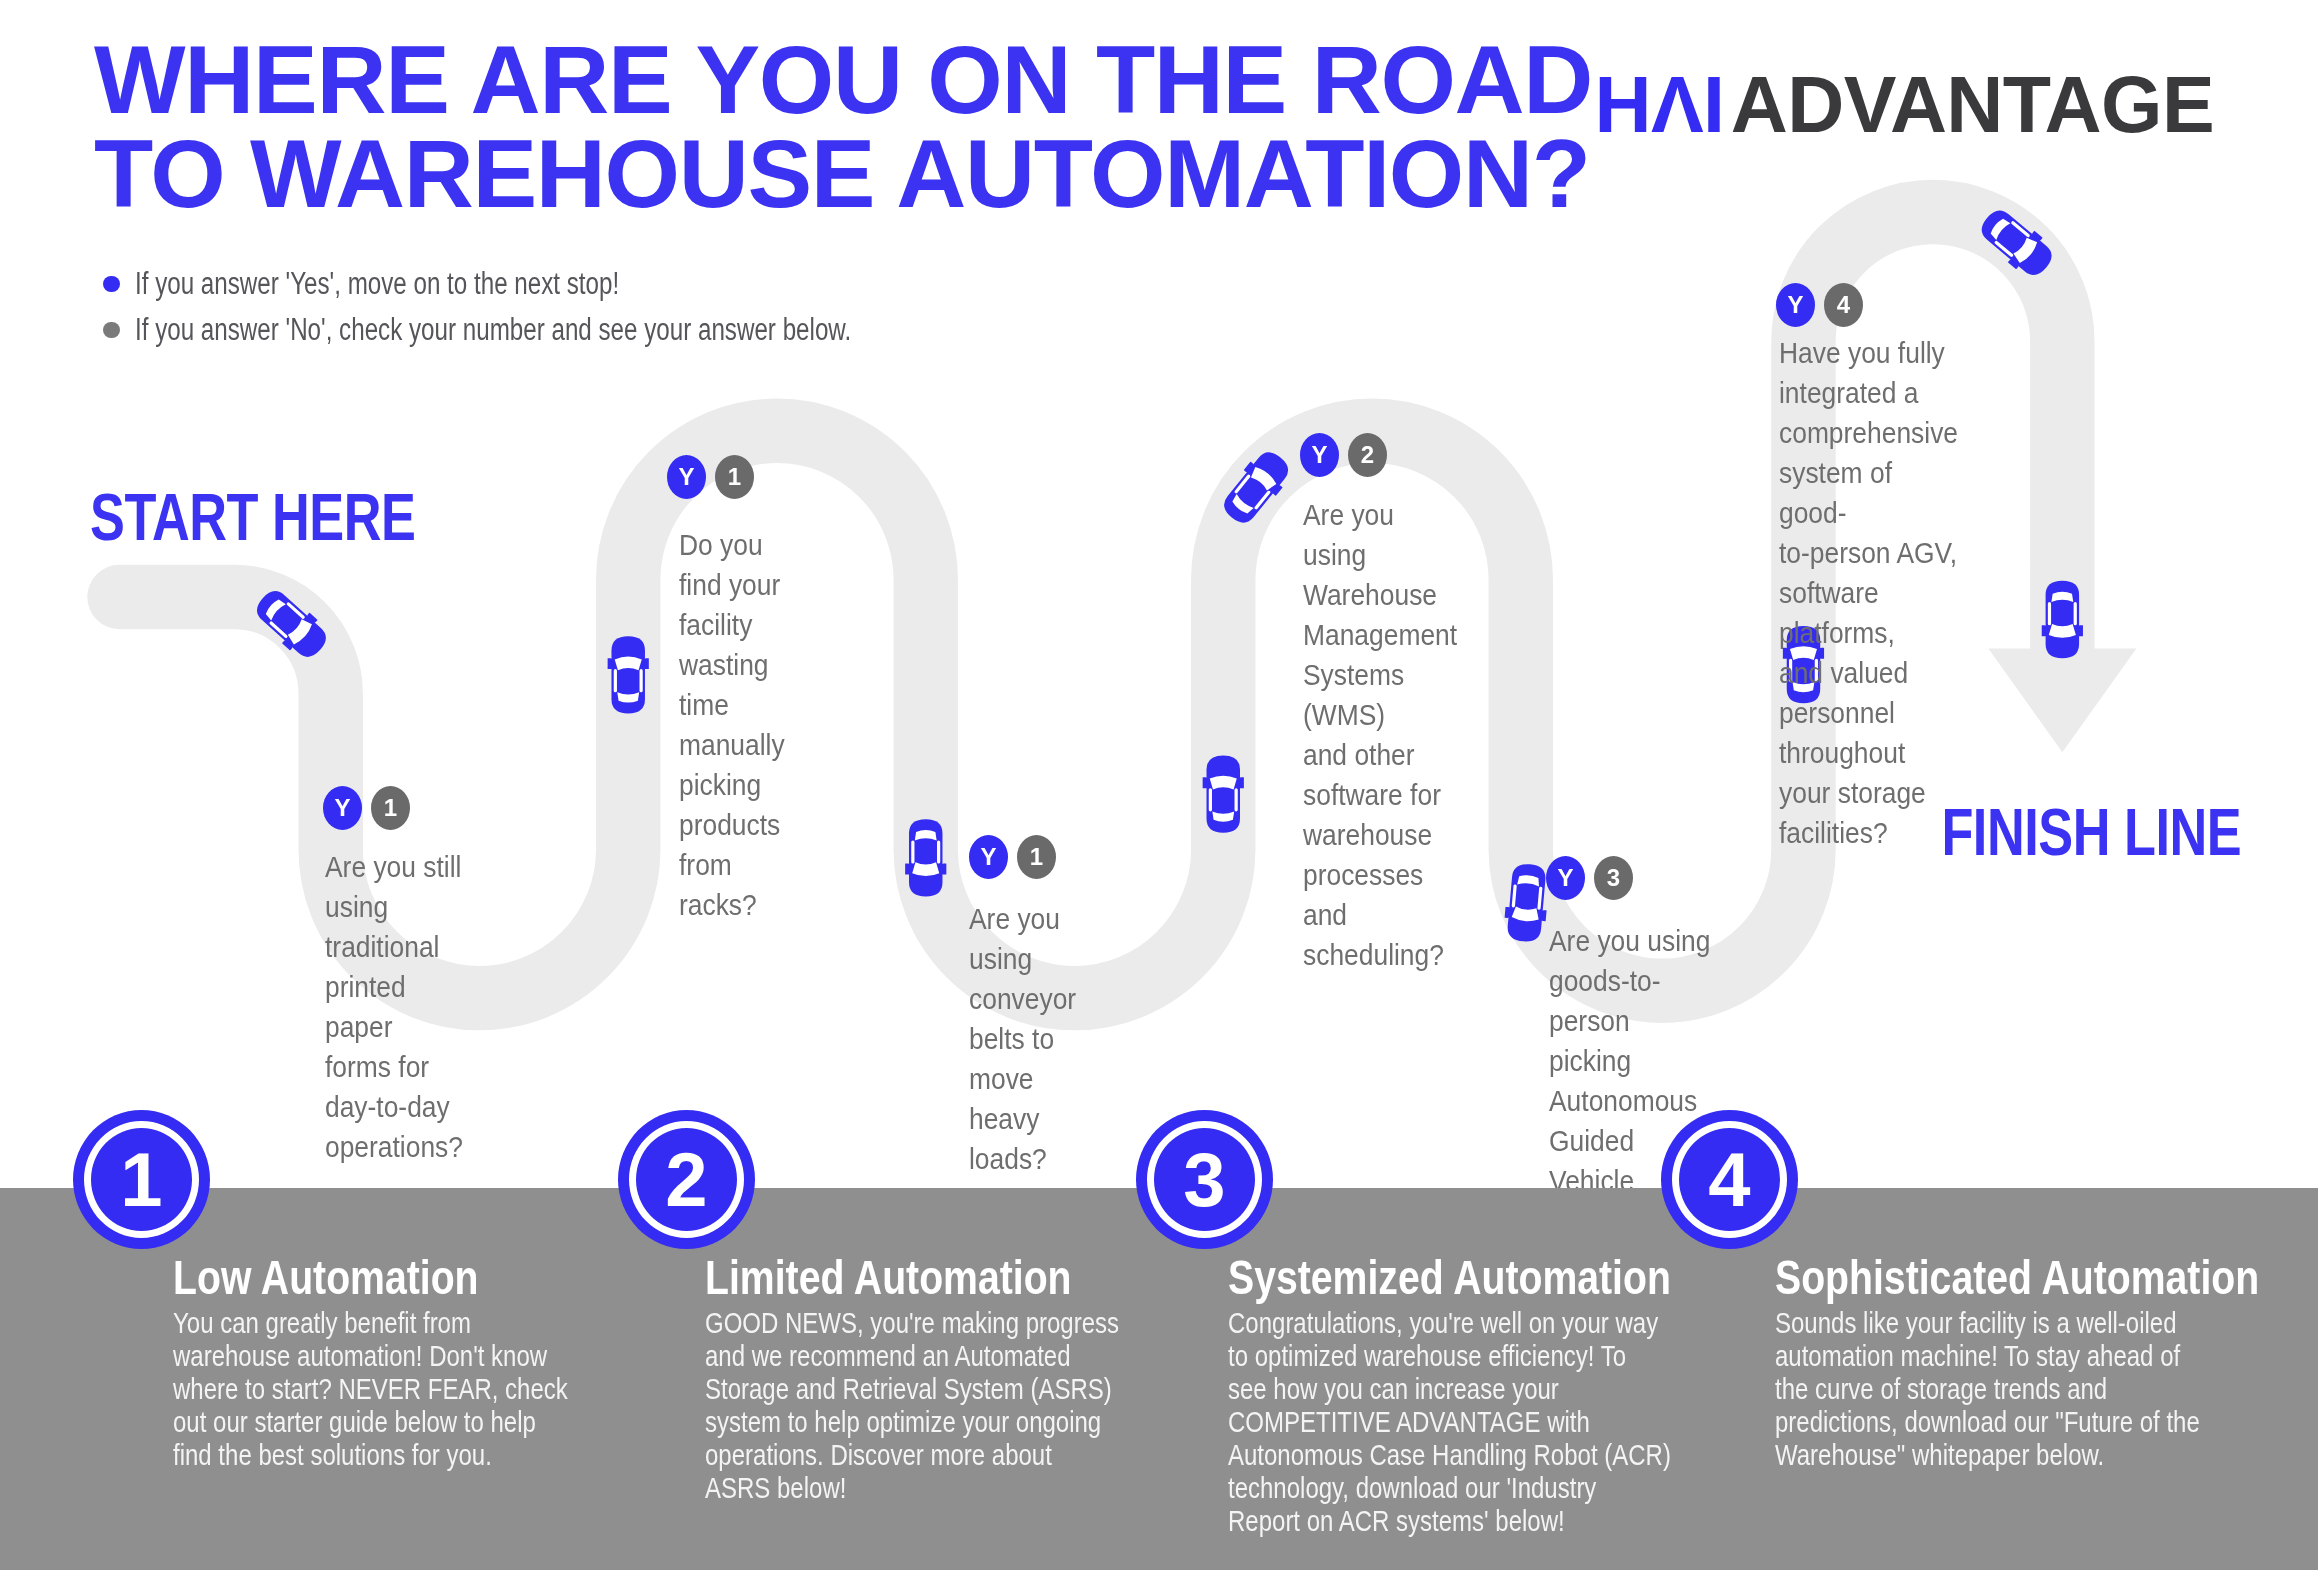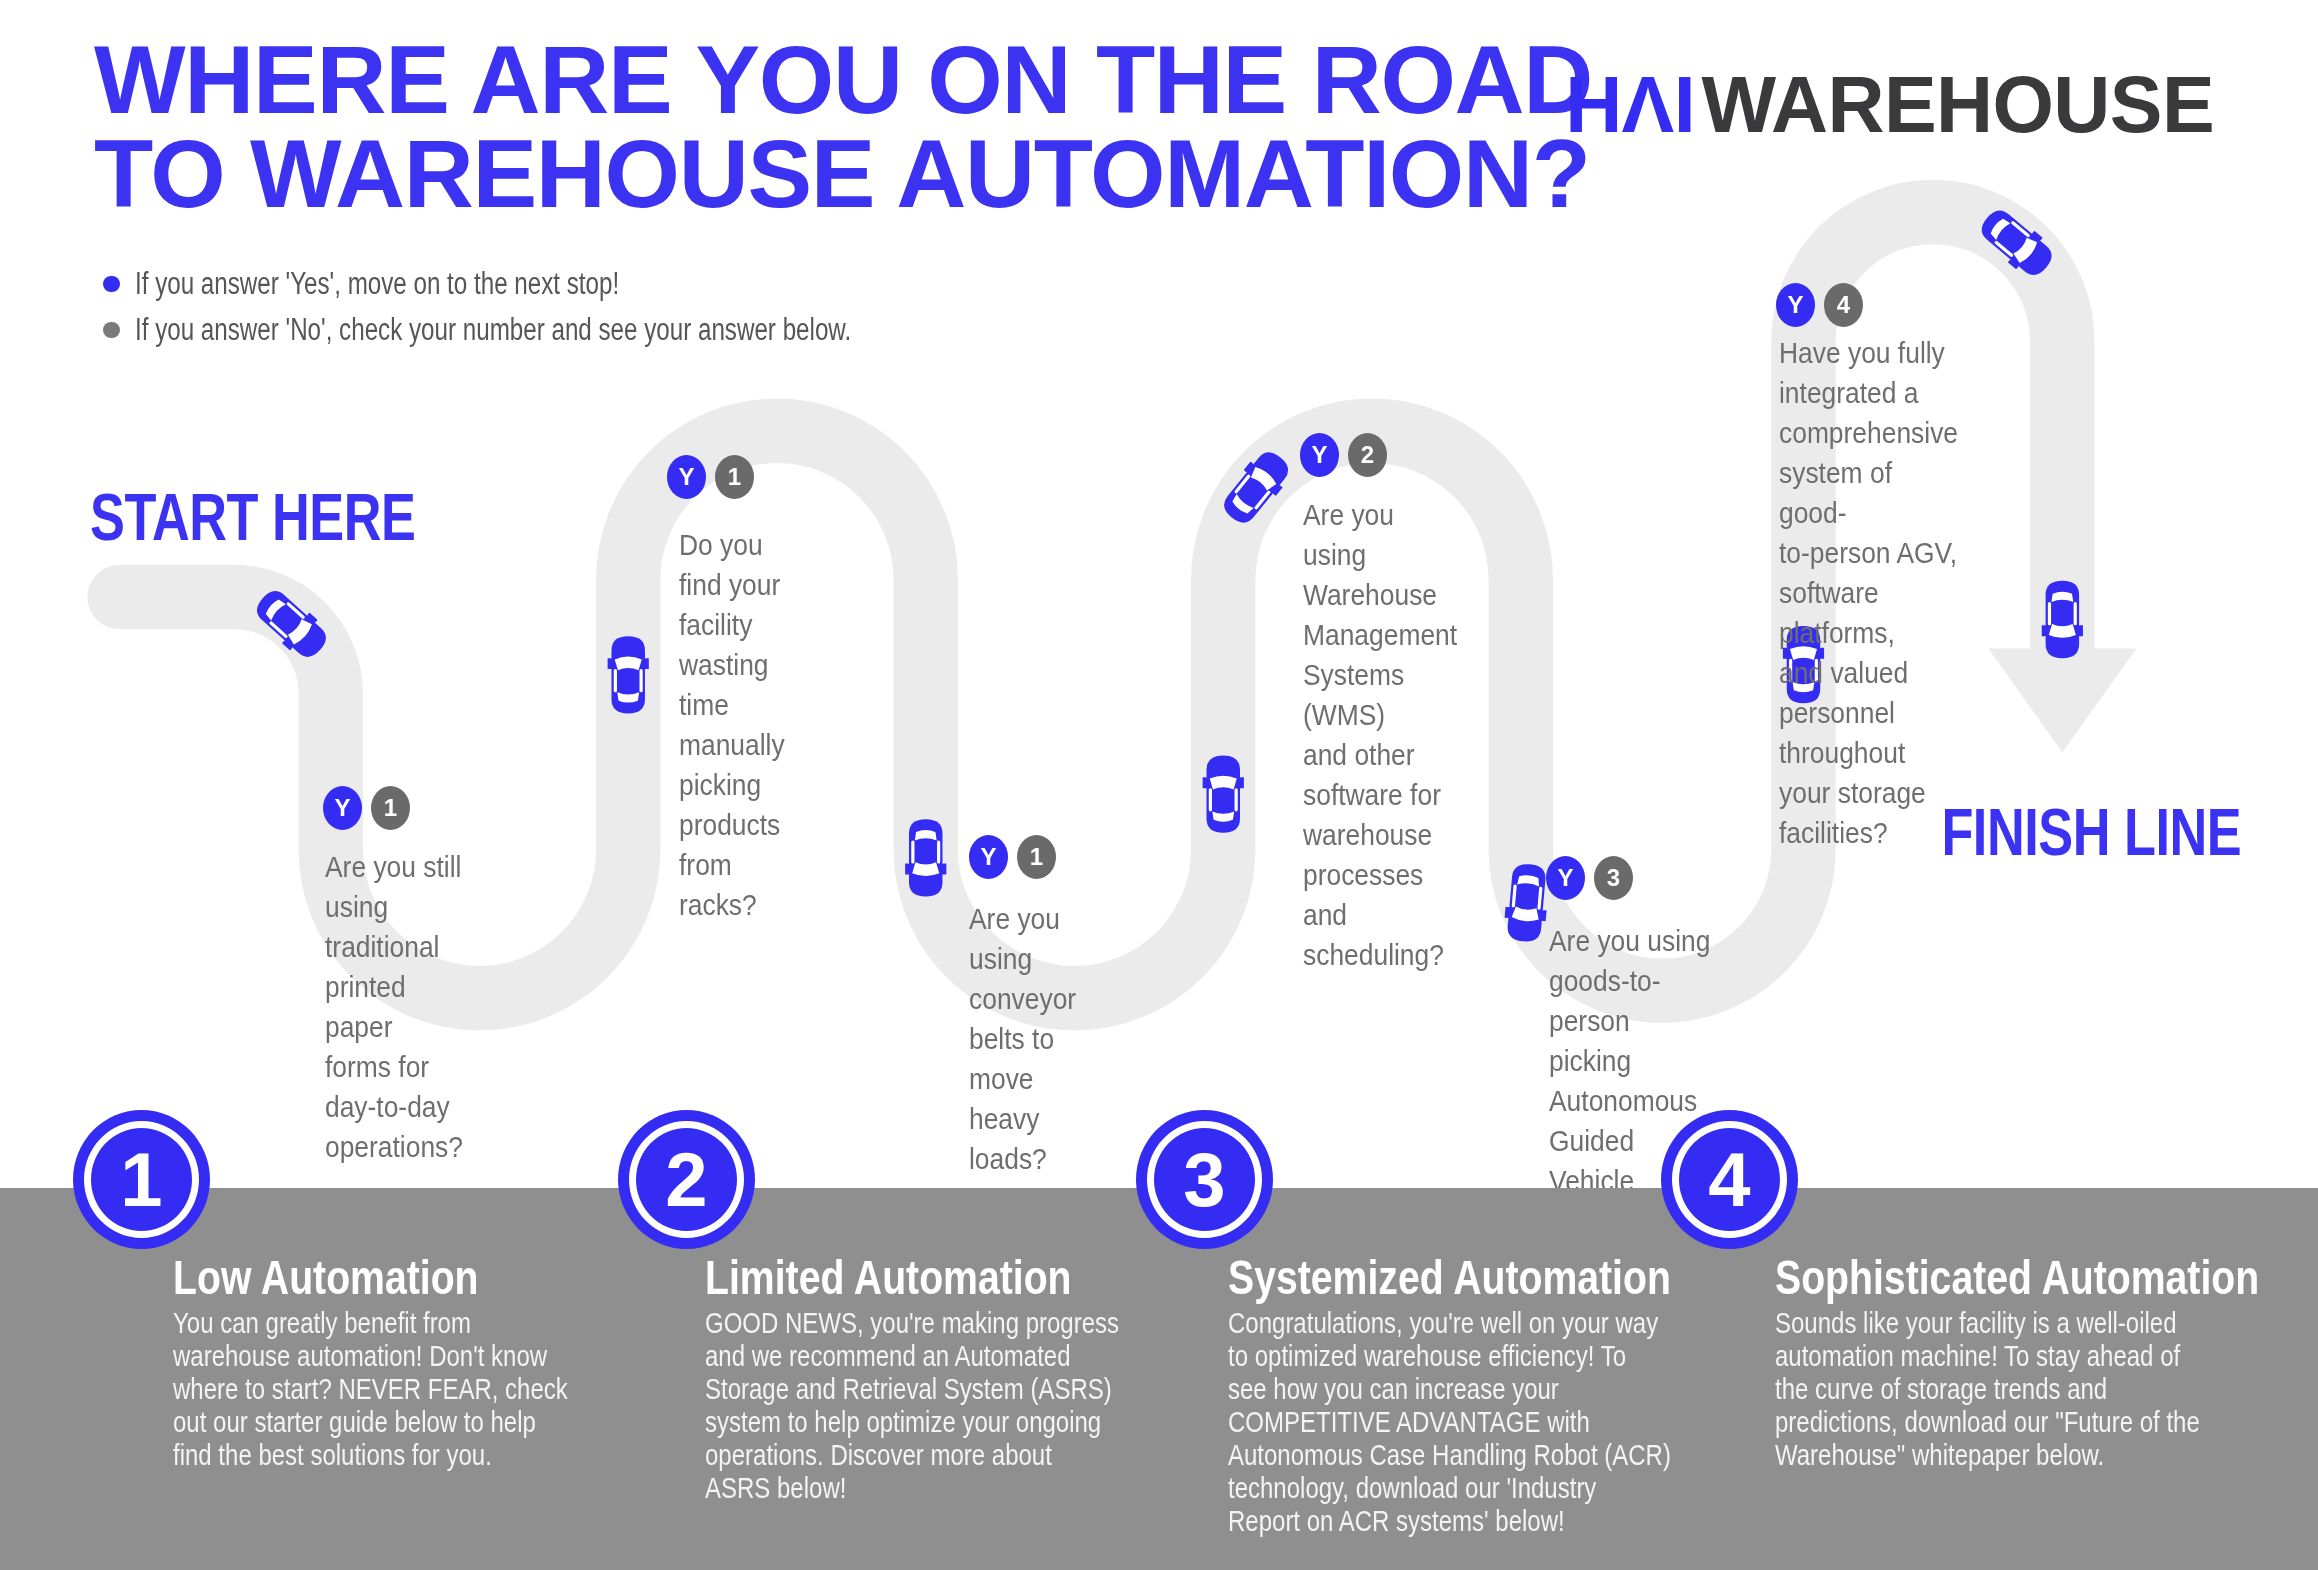--- a/index.html
+++ b/index.html
@@ -139,21 +139,21 @@
   <div class="bullet-dot" style="background:var(--vehicle);"></div>
   <div class="bullet-text">If you answer 'Yes', move on to the next stop!</div>
 </div>
 <div class="abs bullet-row" style="top:312px;">
   <div class="bullet-dot" style="background:#7a7a7a;"></div>
   <div class="bullet-text">If you answer 'No', check your number and see your answer below.</div>
 </div>
 
 <div class="abs logo">
   <span class="mark">HΛI</span>
-  <span class="name">WAREHOUSE</span>
+  <span class="name">ADVANTAGE</span>
 </div>
 
 <div id="start-label" class="abs road-label cond">START HERE</div>
 <div id="finish-label" class="abs road-label condC">FINISH LINE</div>
 
 <div class="question" style="left:323px;top:786px;">
   <div class="badges">
     <div class="badge yes">Y</div>
     <div class="badge num">1</div>
   </div>

